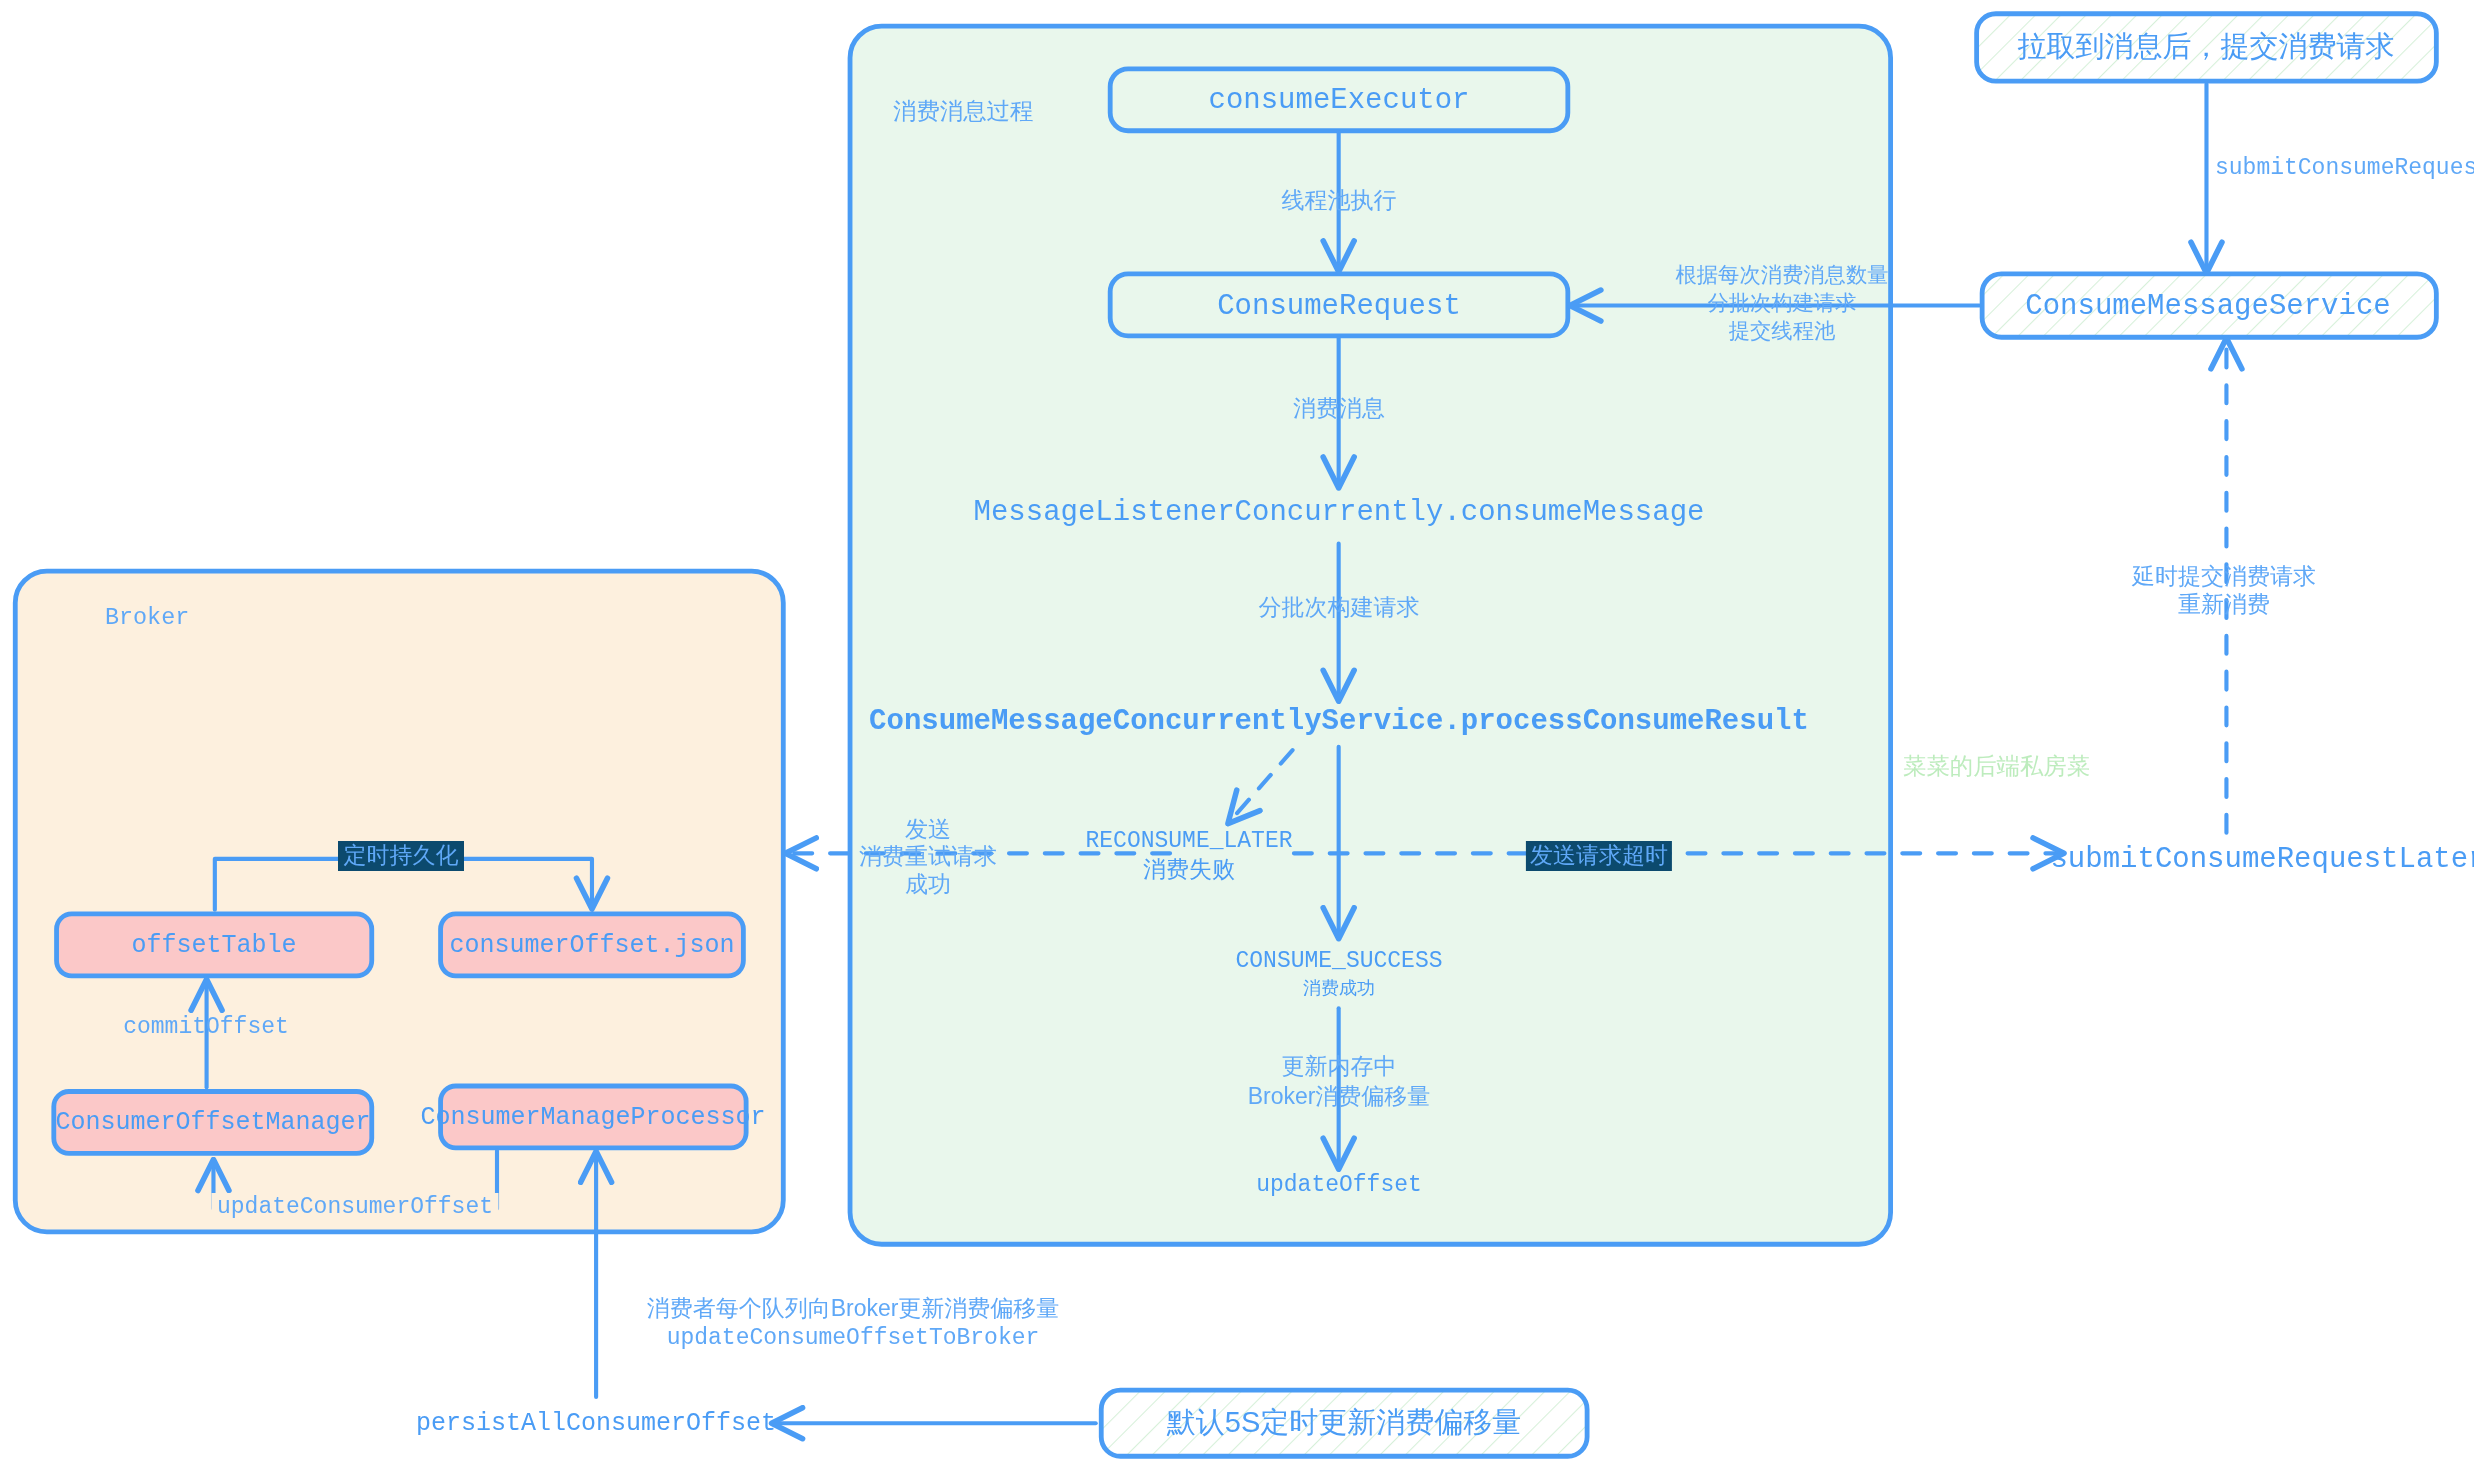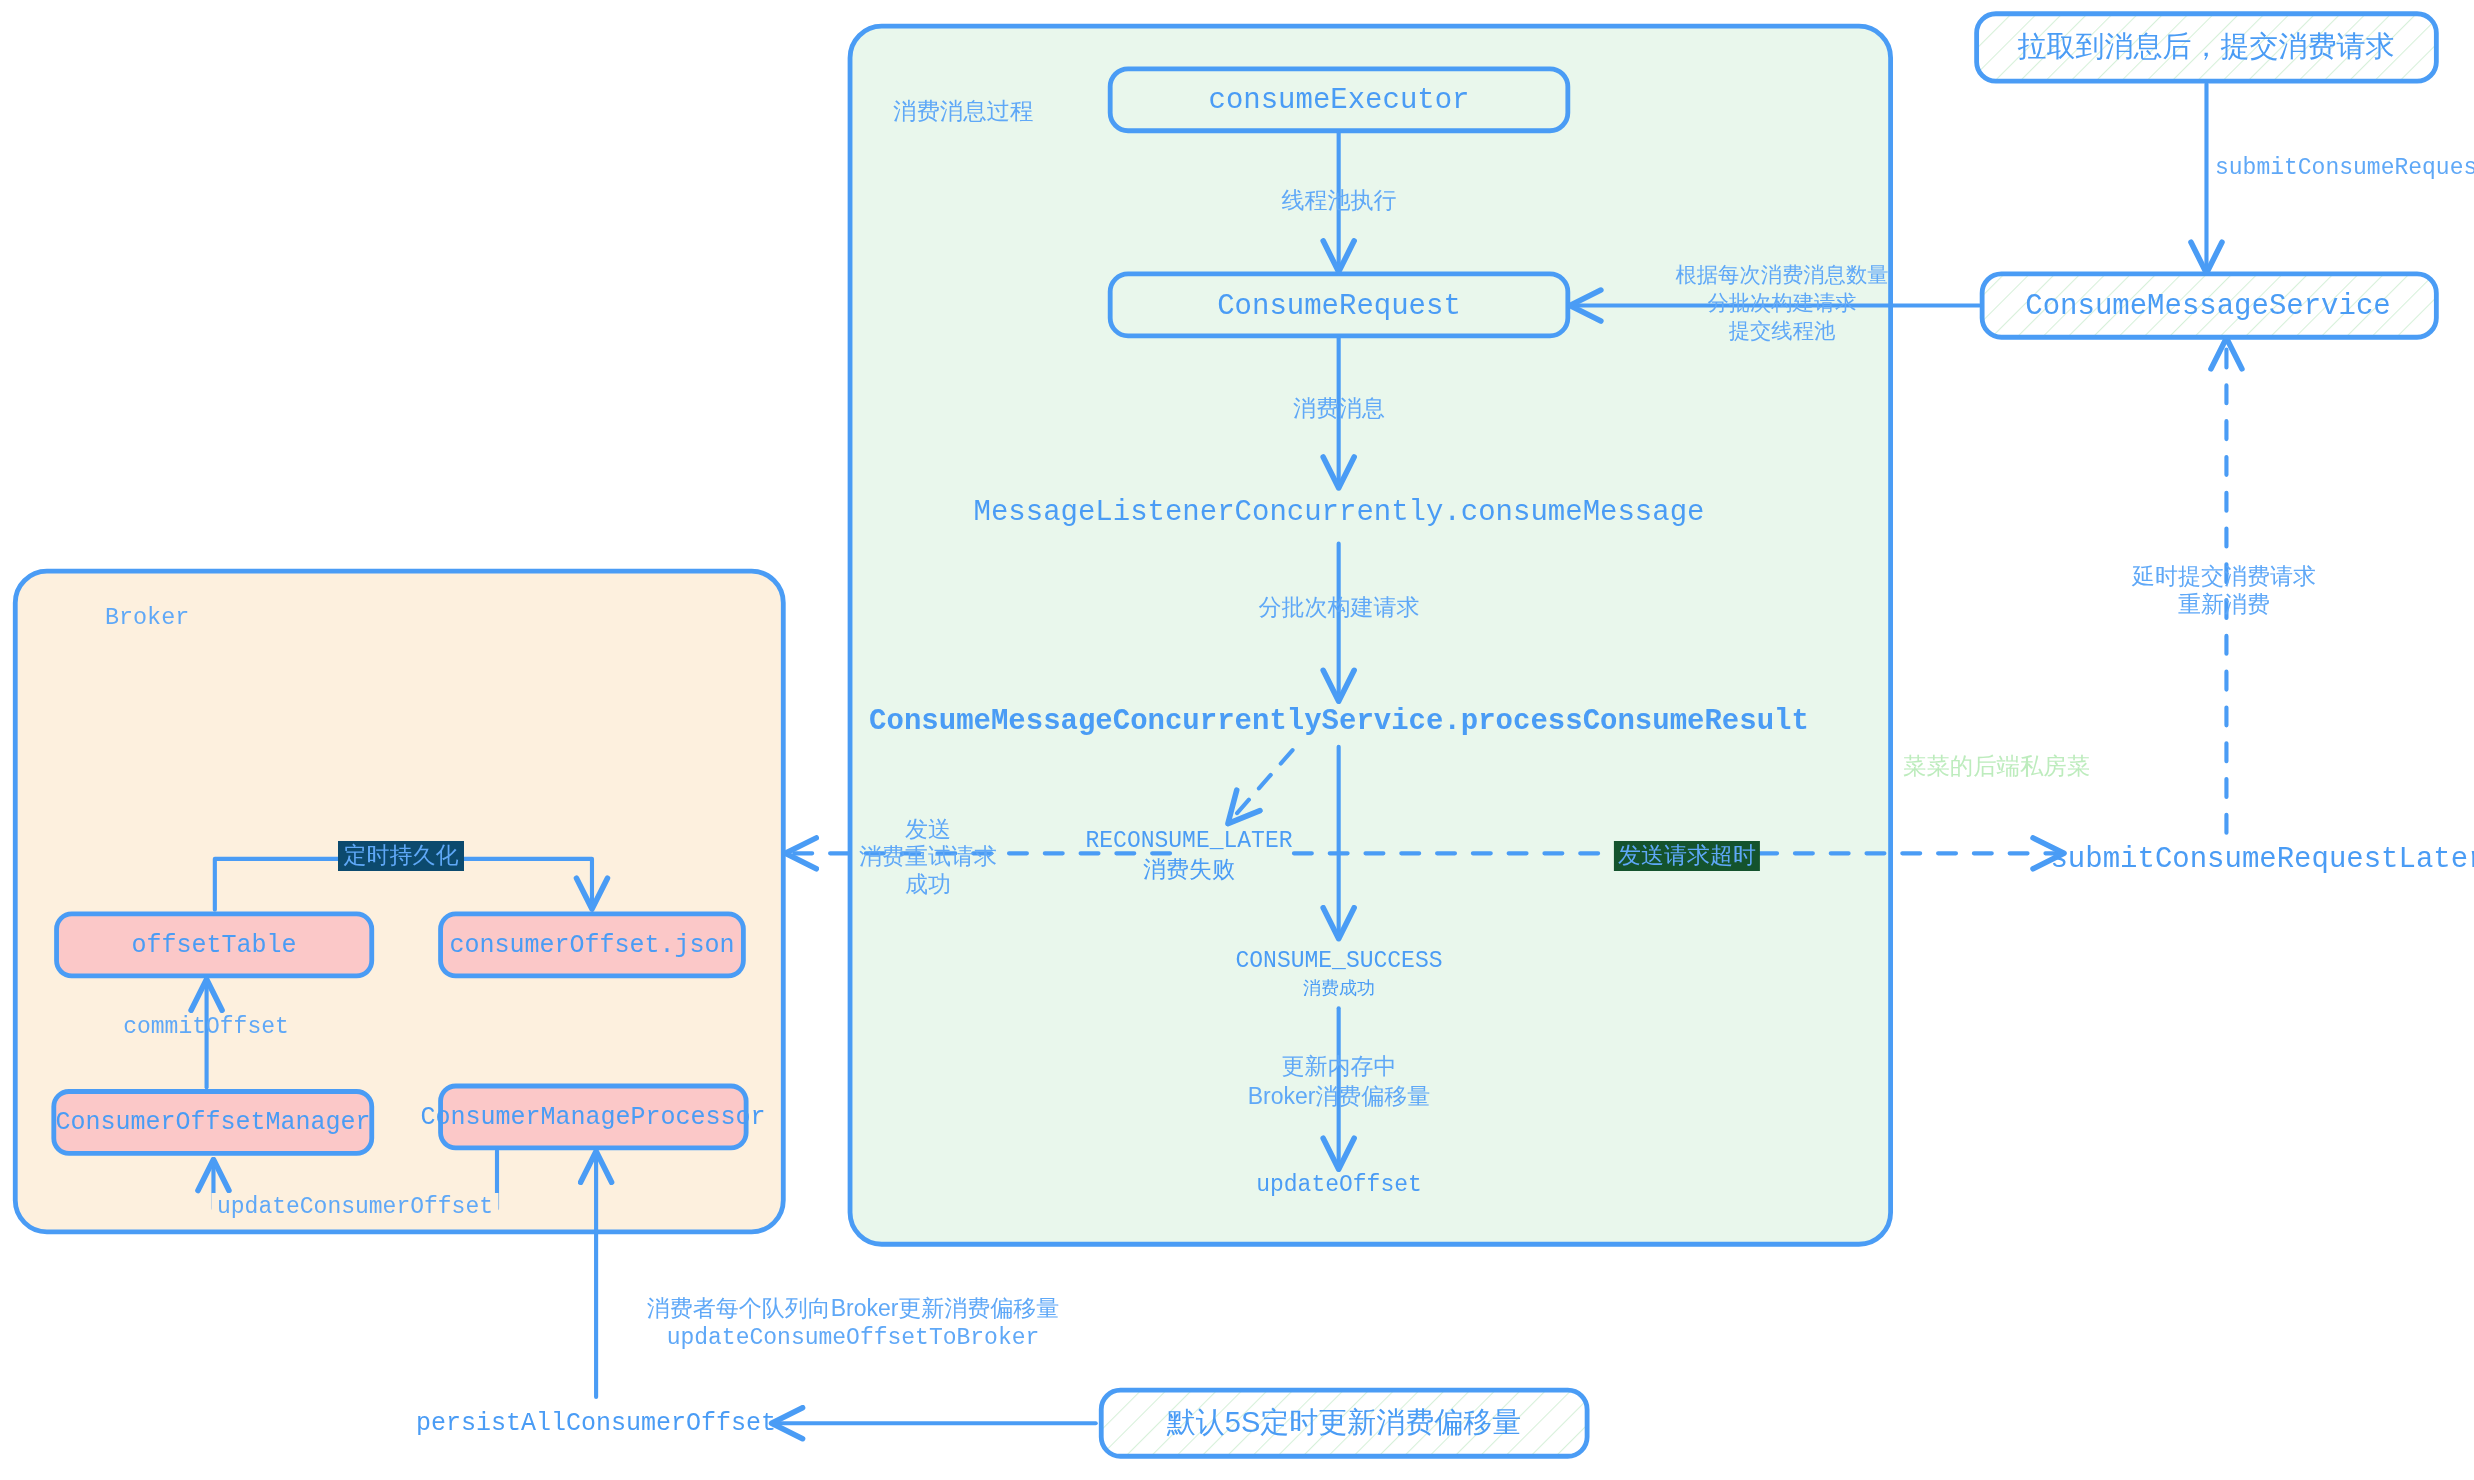--- a/index.html
+++ b/index.html
@@ -130,21 +130,21 @@
   <div class="lbl-cn ctr" style="left:1782px;top:290px;font-size:21.3px;">分批次构建请求</div>
   <div class="lbl-cn ctr" style="left:1782px;top:318px;font-size:21.3px;">提交线程池</div>
 
   <div class="lbl-cn ctr" style="left:2224px;top:562px;font-size:23px;">延时提交消费请求</div>
   <div class="lbl-cn ctr" style="left:2224px;top:590px;font-size:23px;">重新消费</div>
 
   <div class="lbl-cn ctr" style="left:928px;top:815px;font-size:23px;">发送</div>
   <div class="lbl-cn ctr" style="left:928px;top:842px;font-size:23px;">消费重试请求</div>
   <div class="lbl-cn ctr" style="left:928px;top:870px;font-size:23px;">成功</div>
 
-  <div class="lbl-cn ctr" style="left:1687px;top:841px;font-size:23px;background:#14532d;padding:0 4.1px;">发送请求超时</div>
+  <div class="lbl-cn ctr" style="left:1599px;top:841px;font-size:23px;background:#0c4a6e;padding:0 4.1px;">发送请求超时</div>
 
   <div class="lbl-cn ctr" style="left:401px;top:841px;font-size:23px;background:#0c4a6e;padding:0 5.5px;">定时持久化</div>
   <div class="lbl ctr" style="left:206px;top:1013px;font-size:23px;">commitOffset</div>
   <div class="lbl ctr" style="left:355px;top:1193px;font-size:23px;background:#fdf0de;padding:0 5.5px;">updateConsumerOffset</div>
 
   <div class="lbl-cn ctr" style="left:853px;top:1294px;font-size:23px;">消费者每个队列向Broker更新消费偏移量</div>
   <div class="lbl ctr" style="left:853px;top:1324px;font-size:23px;">updateConsumeOffsetToBroker</div>
 
 </div>
 

